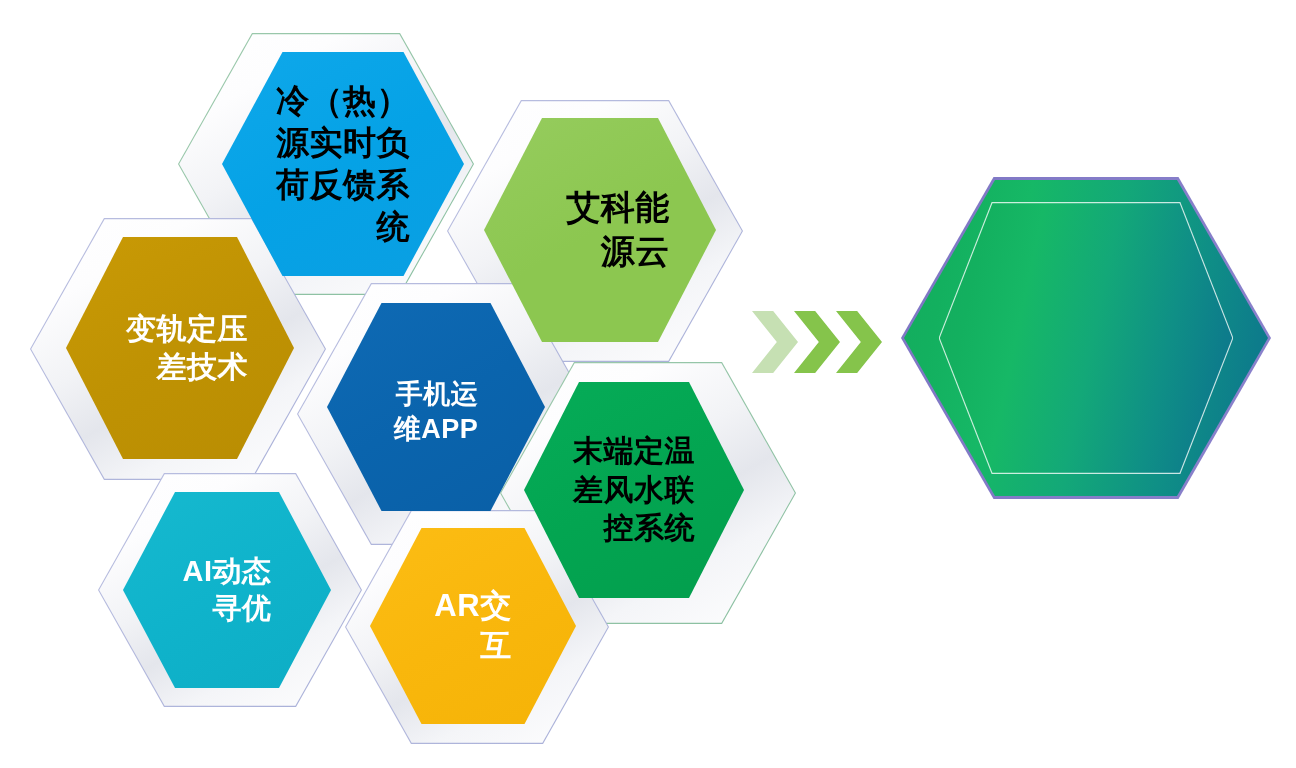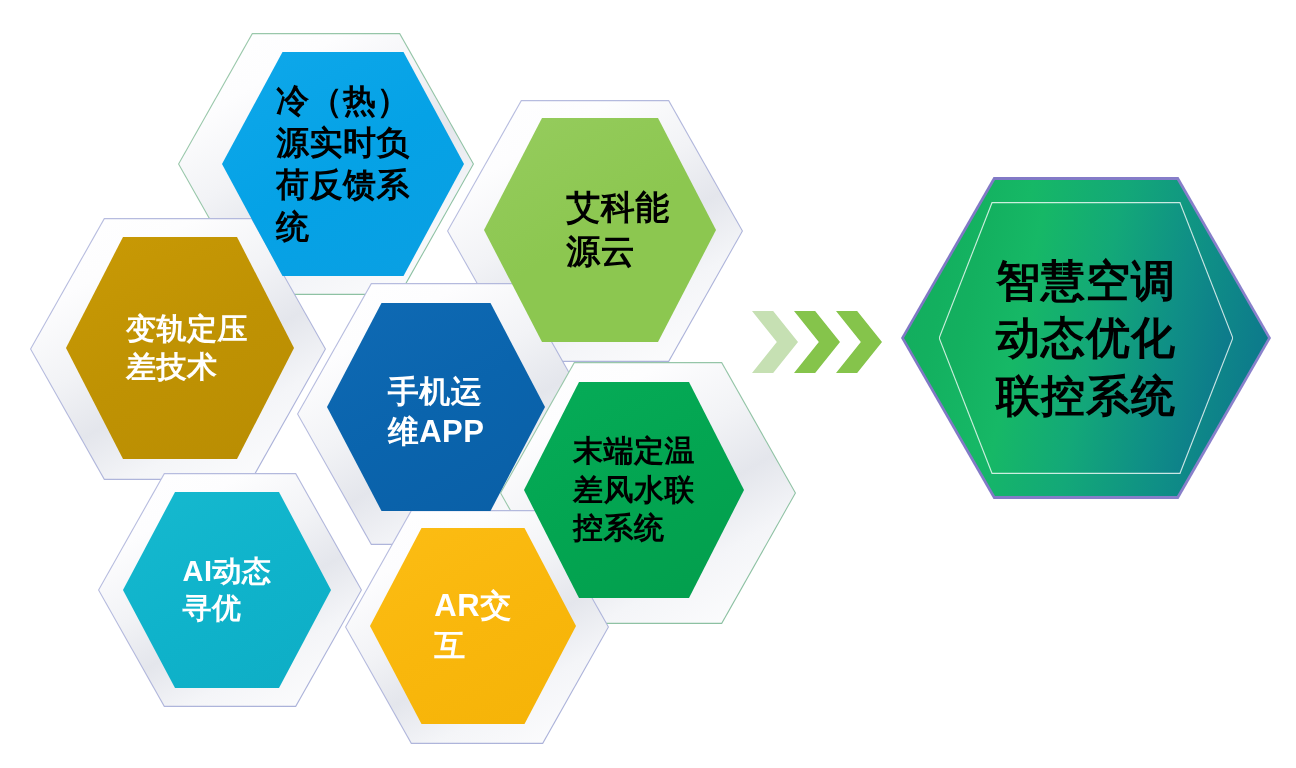--- a/index.html
+++ b/index.html
@@ -37,21 +37,21 @@
         #e4e6ec 58%, #f4f5f8 74%, #ffffff 100%);
   }
 
   
   .hex {
     position: absolute;
     clip-path: polygon(25% 0%, 75% 0%, 100% 50%, 75% 100%, 25% 100%, 0% 50%);
     display: flex;
     align-items: center;
     justify-content: center;
-    text-align: left;
+    text-align: right;
     filter: drop-shadow(3px 4px 6px rgba(90,95,105,0.45));
   }
   .hex .hex-label {
     position: relative;
     z-index: 3;
     line-height: 1.28;
     font-weight: bold;
     letter-spacing: 0.5px;
     white-space: pre-line;
     padding: 0 6px;
@@ -170,21 +170,21 @@
     <span class="hex-label txt-black" style="font-size:34px;margin-left:36px;">艾科能
 源云</span>
   </div>
 
   <div class="hex c-gold" style="left:66px; top:237px; width:228px; height:222px;">
     <span class="hex-label txt-white" style="font-size:30px;margin-left:14px;">变轨定压
 差技术</span>
   </div>
 
   <div class="hex c-blue" style="left:327px; top:303px; width:218px; height:208px;">
-    <span class="hex-label txt-white" style="font-size:31px;margin-top:9px;">手机运
+    <span class="hex-label txt-white" style="font-size:27px;margin-top:9px;">手机运
 维APP</span>
   </div>
 
   <div class="hex c-green" style="left:524px; top:382px; width:220px; height:216px;">
     <span class="hex-label txt-black" style="font-size:30px;">末端定温
 差风水联
 控系统</span>
   </div>
 
   <div class="hex c-yellow" style="left:370px; top:528px; width:206px; height:196px;">
@@ -199,19 +199,16 @@
 
   <div class="chev-group" style="left:752px; top:311px; width:130px; height:62px;">
     <div class="chev" style="left:0px;  background:#c6e0b3;"></div>
     <div class="chev" style="left:42px; background:#85c44b;"></div>
     <div class="chev" style="left:84px; background:#85c44b;"></div>
   </div>
 
   <div class="hex-big" style="left:901px; top:177px; width:370px; height:322px;">
     <div class="hex-big-face">
       <div class="hex-big-rule"></div>
-      <div class="hex-big-label">智慧空调
-动态优化
-联控系统</div>
     </div>
   </div>
 
 </div>
 
 </body></html>

